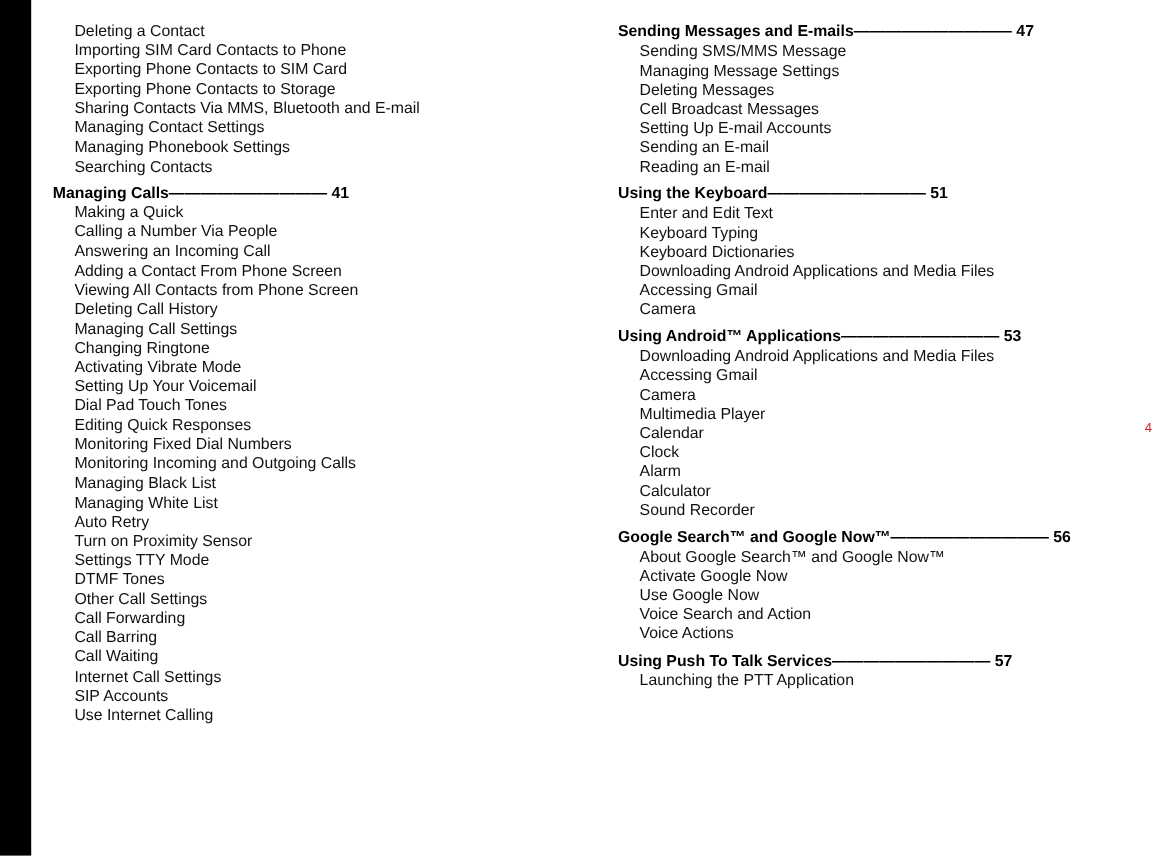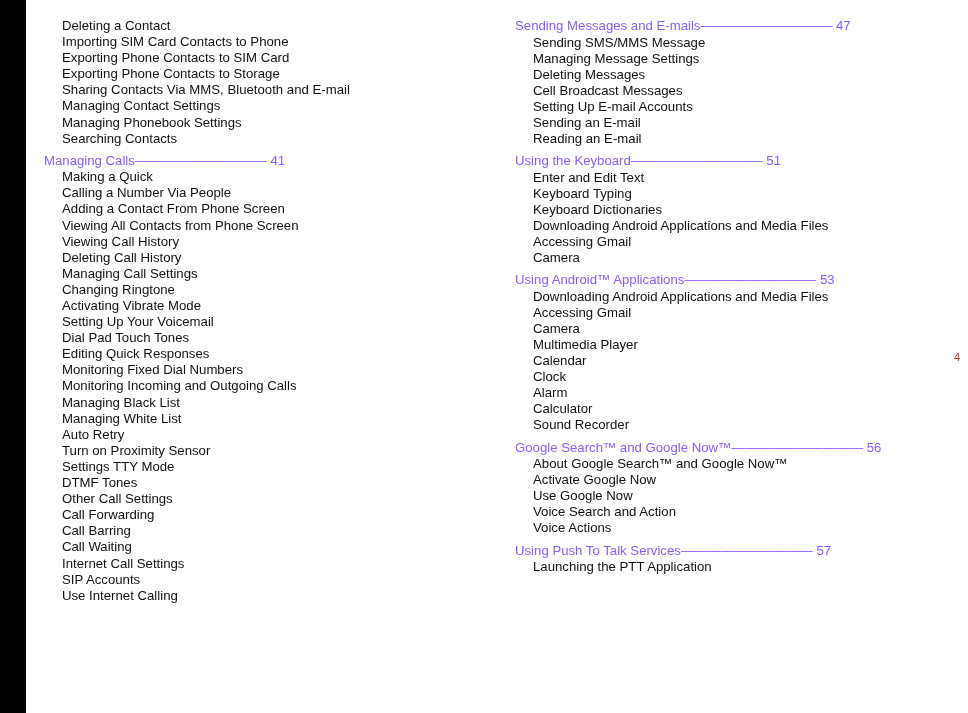--- a/index.html
+++ b/index.html
@@ -42,22 +42,22 @@
 .column {
   flex: 1;
   padding-left: 18px;
   padding-right: 10px;
 }
 .section {
   margin-bottom: 6px;
 }
 .section-title {
   font-size: 13.2px;
-  font-weight: normal;
-  color: #8b5cf6;
+  font-weight: bold;
+  color: #000000;
   line-height: 1.25;
   margin-bottom: 0px;
 }
 .subitem {
   font-size: 13.2px;
   color: #111;
   line-height: 1.22;
   padding-left: 18px;
 }
 .page-number {
@@ -87,23 +87,23 @@
         <div class="subitem">Exporting Phone Contacts to Storage</div>
         <div class="subitem">Sharing Contacts Via MMS, Bluetooth and E-mail</div>
         <div class="subitem">Managing Contact Settings</div>
         <div class="subitem">Managing Phonebook Settings</div>
         <div class="subitem">Searching Contacts</div>
       </div>
       <div class="section">
         <div class="section-title">Managing Calls—————————— 41</div>
         <div class="subitem">Making a Quick</div>
         <div class="subitem">Calling a Number Via People</div>
+        <div class="subitem">Answering an Incoming Call</div>
         <div class="subitem">Adding a Contact From Phone Screen</div>
         <div class="subitem">Viewing All Contacts from Phone Screen</div>
-        <div class="subitem">Viewing Call History</div>
         <div class="subitem">Deleting Call History</div>
         <div class="subitem">Managing Call Settings</div>
         <div class="subitem">Changing Ringtone</div>
         <div class="subitem">Activating Vibrate Mode</div>
         <div class="subitem">Setting Up Your Voicemail</div>
         <div class="subitem">Dial Pad Touch Tones</div>
         <div class="subitem">Editing Quick Responses</div>
         <div class="subitem">Monitoring Fixed Dial Numbers</div>
         <div class="subitem">Monitoring Incoming and Outgoing Calls</div>
         <div class="subitem">Managing Black List</div>

